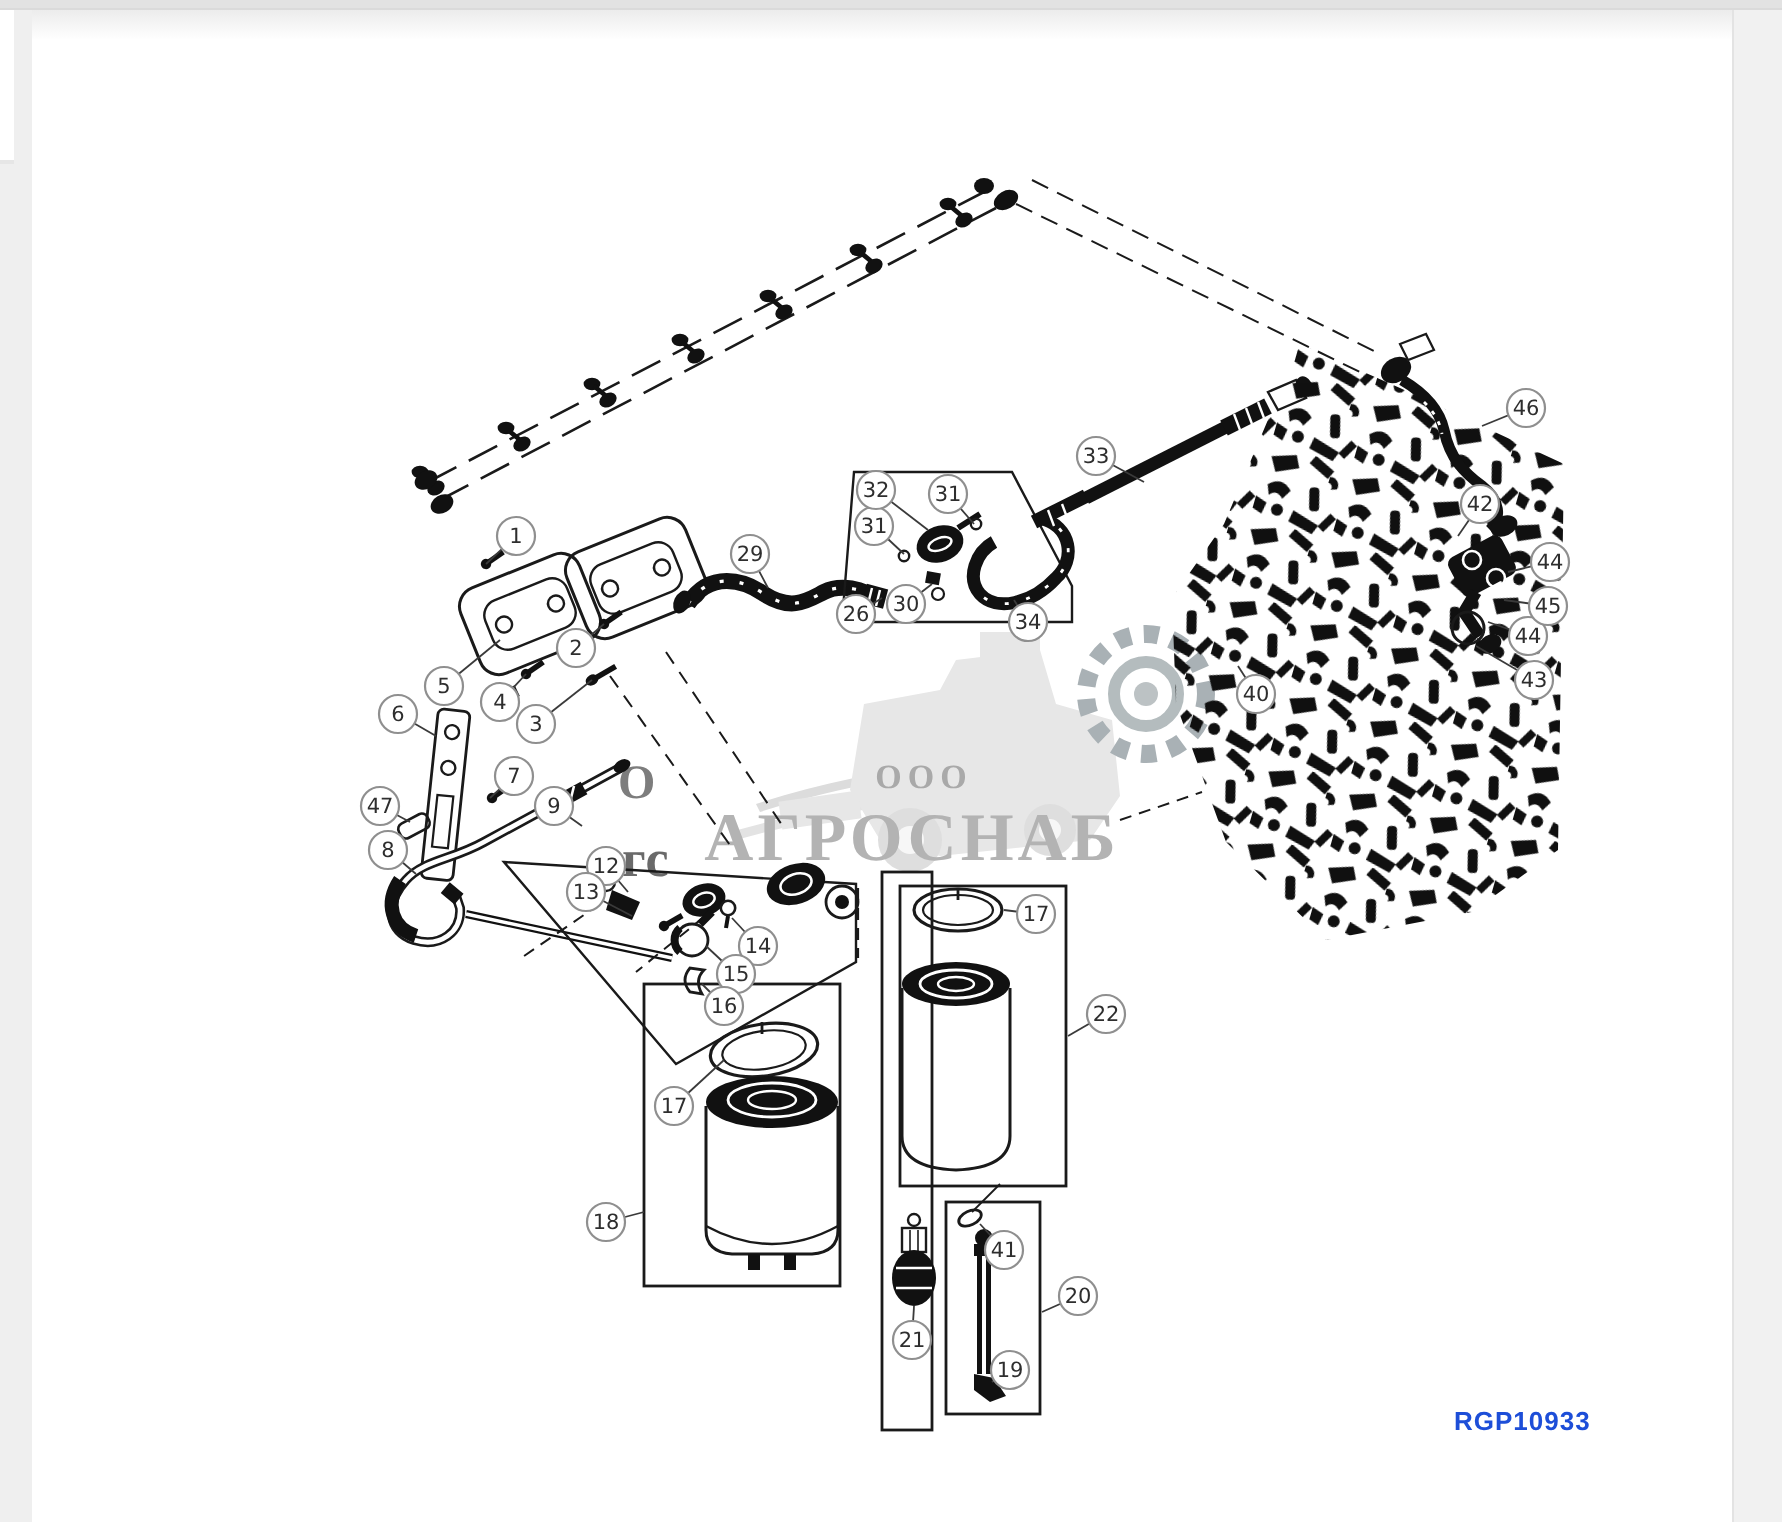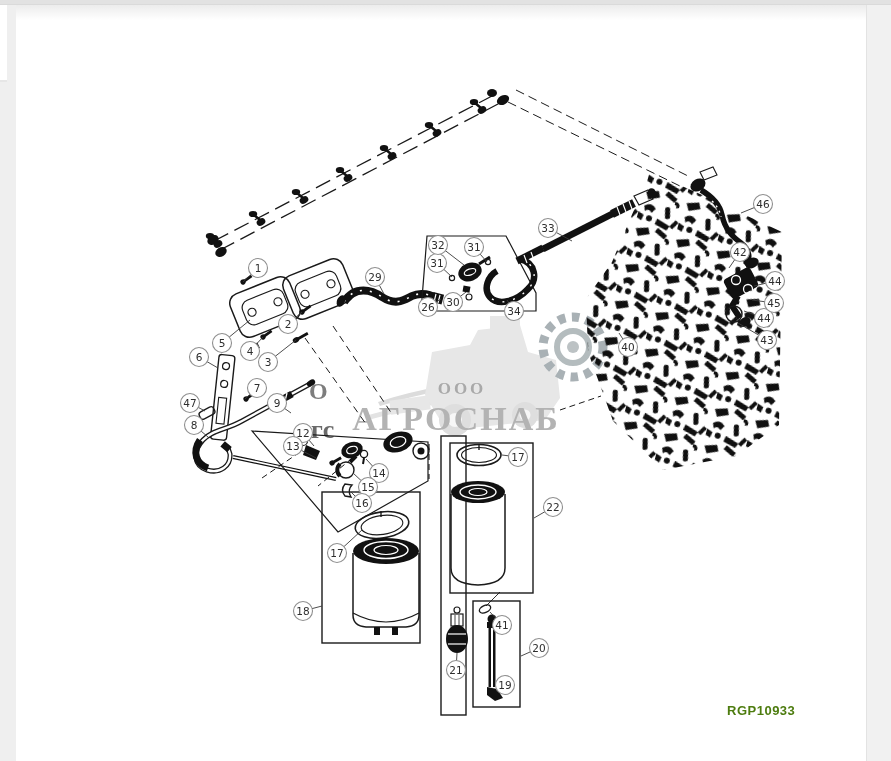--- a/index.html
+++ b/index.html
@@ -5,21 +5,21 @@
   html,body{margin:0;padding:0;background:#ffffff;}
   .stage{position:relative;width:891px;height:761px;background:#ffffff;overflow:hidden;
          font-family:"Liberation Sans",sans-serif;}
   .topbar{position:absolute;left:0;top:0;width:891px;height:4px;background:#e2e2e2;border-bottom:1px solid #dadada;}
   .left-rail{position:absolute;left:0;top:5px;width:16px;height:756px;background:#efefef;}
   .left-white-box{position:absolute;left:0;top:5px;width:7px;height:75px;background:#ffffff;border-bottom:2px solid #e6e6e6;}
   .right-rail{position:absolute;left:866px;top:5px;width:25px;height:756px;background:#f1f1f1;border-left:1px solid #e3e3e3;}
   .canvas-fade{position:absolute;left:16px;top:5px;width:850px;height:15px;
                background:linear-gradient(#ececec,rgba(255,255,255,0));}
   .drawing-code{position:absolute;left:727px;top:703px;font:bold 13px "Liberation Sans",sans-serif;
-                color:#4d7c0f;letter-spacing:.5px;}
+                color:#1d4ed8;letter-spacing:.5px;}
   svg{position:absolute;left:0;top:0;}
   .ink{stroke:#1a1a1a;fill:none;}
   .callout-circle{fill:#ffffff;stroke:#8f8f8f;stroke-width:1.1;}
   .callout-num{font:10.5px "DejaVu Sans",sans-serif;fill:#2e2e2e;text-anchor:middle;}
   .leader{stroke:#3a3a3a;stroke-width:.9;}
   .wm-serif{font-family:"Liberation Serif",serif;}
 </style>
 </head>
 <body>
 

